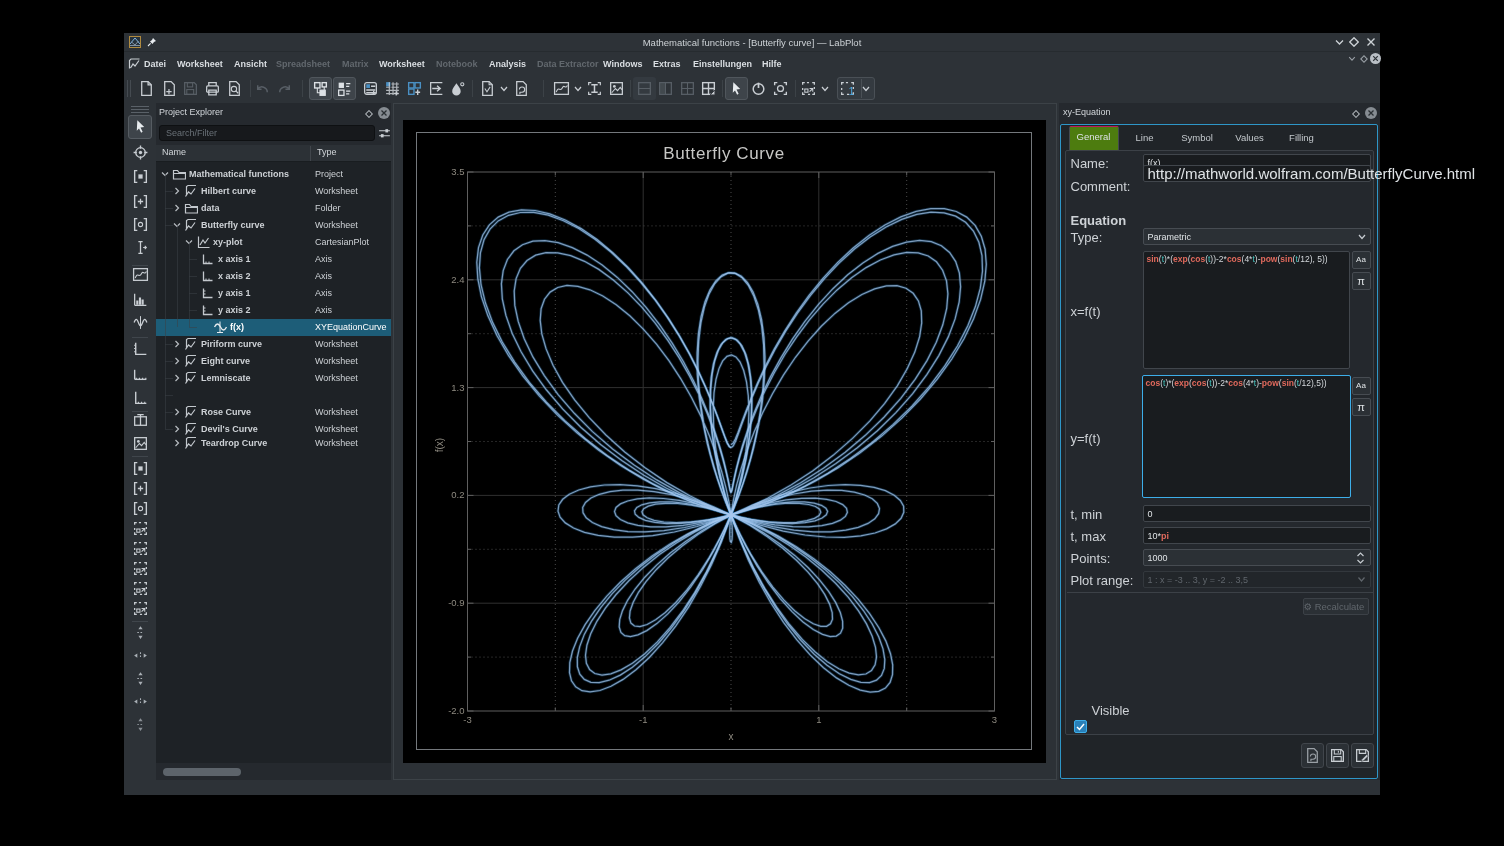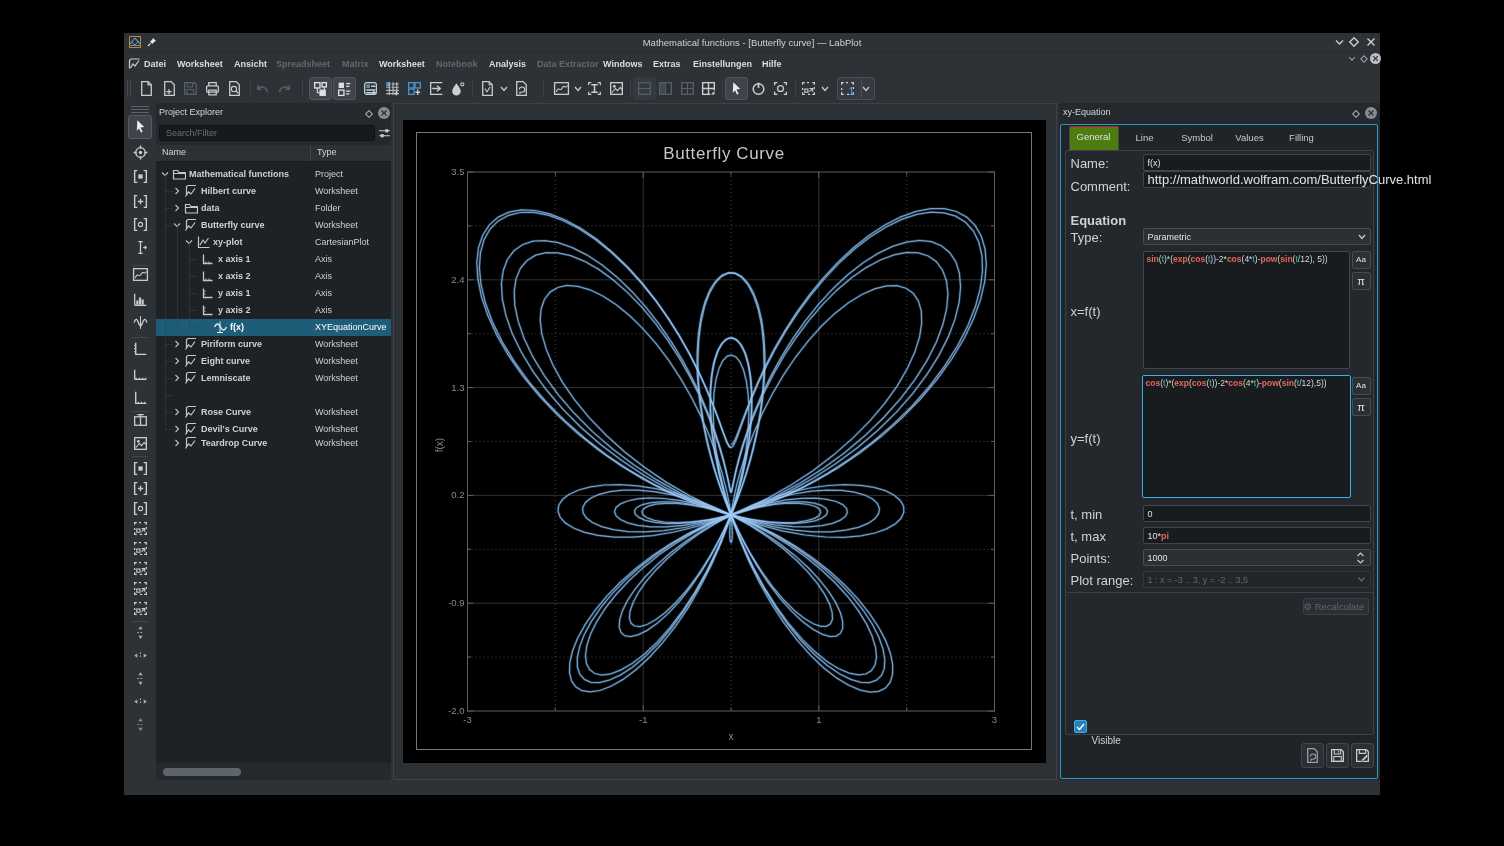--- a/index.html
+++ b/index.html
@@ -660,21 +660,21 @@
 <div id="rframe">
           <div class="tab active" style="left:8px;width:50px">General</div>
 <div class="tab" style="left:58px;width:52px">Line</div>
 <div class="tab" style="left:110px;width:53px">Symbol</div>
 <div class="tab" style="left:163px;width:52px">Values</div>
 <div class="tab" style="left:215px;width:52px">Filling</div>
 <div id="gbox">
             <div class="lbl" style="top:5px">Name:</div>
 <div class="fld" style="top:3px;">f(x)</div>
 <div class="lbl" style="top:28px">Comment:</div>
-<div class="fld" style="top:20px;font-size:13px">http://mathworld.wolfram.com/ButterflyCurve.html</div>
+<div class="fld" style="top:14px;font-size:15px">http://mathworld.wolfram.com/ButterflyCurve.html</div>
 <div class="lbl" style="top:62px;font-weight:bold">Equation</div>
 <div class="lbl" style="top:79px">Type:</div>
 <div class="fld" style="top:77px;background:#2b3035;border-color:#474c52">Parametric</div>
 <svg class="abs" style="left:292px;top:83px" width="8" height="6" viewBox="0 0 8 6">
               <path d="M1 1 L4 4.5 L7 1" fill="none" stroke="#c6cbd0" stroke-width="1.2"></path>
             </svg>
 <div class="abs" style="left:77px;top:100px;width:207px;height:118px;background:#191c1f;border:1px solid #41464c;border-radius:2px;font-size:8.5px;padding:2px 3px;white-space:nowrap;overflow:hidden"><span class="fn">sin</span>(<span class="vr">t</span>)*(<span class="fn">exp</span>(<span class="fn">cos</span>(<span class="vr">t</span>))-2*<span class="fn">cos</span>(4*<span class="vr">t</span>)-<span class="fn">pow</span>(<span class="fn">sin</span>(<span class="vr">t</span>/12), 5))</div>
 <div class="lbl" style="top:153px">x=f(t)</div>
 <div class="abs" style="left:286px;top:100px;width:19px;height:18px;background:#2b3035;border:1px solid #474c52;border-radius:2px;text-align:center;font-size:8px;color:#dfe3e6;line-height:16px">Aa</div>
 <div class="abs" style="left:286px;top:121px;width:19px;height:18px;background:#2b3035;border:1px solid #474c52;border-radius:2px;text-align:center;font-size:11px;color:#dfe3e6;line-height:16px">π</div>
@@ -695,21 +695,21 @@
 <div class="fld" style="top:420px;background:#22262a;border-color:#33383d;color:#60666c">1 : x = -3 .. 3, y = -2 .. 3,5</div>
 <svg class="carr" style="top:426px;right:8px" width="7" height="5" viewBox="0 0 7 5">
               <path d="M0.5 0.5 L3.5 4 L6.5 0.5" stroke="#60666c" fill="none"></path>
             </svg>
 <div class="abs" style="left:1px;top:441px;width:306px;height:1px;background:#3c4147"></div>
 <div class="abs" style="left:237px;top:447px;width:66px;height:17px;background:#2b3035;border:1px solid #3c4147;border-radius:2px;font-size:9.5px;color:#60666c;text-align:left;line-height:15px;white-space:nowrap">⚙ Recalculate</div>
 <div class="abs" style="left:8px;top:569px;width:13px;height:13px;background:#2980b9;border:1px solid #3daee9;border-radius:2px"></div>
 <svg class="abs" style="left:10px;top:572px" width="9" height="8" viewBox="0 0 9 8">
               <path d="M1 4 L3.5 6.5 L8 1" fill="none" stroke="#fff" stroke-width="1.5"></path>
             </svg>
-<div class="abs" style="left:26px;top:584px;font-size:10px;color:#ced2d6">Visible</div>
+<div class="abs" style="left:26px;top:552px;font-size:13px;color:#ced2d6">Visible</div>
           </div>
 <div style="position:absolute;width:23px;height:25px;background:#2b3035;border:1px solid #41464c;border-radius:3px;left:240px;top:618px"></div>
 <div style="position:absolute;width:23px;height:25px;background:#2b3035;border:1px solid #41464c;border-radius:3px;left:265px;top:618px"></div>
 <div style="position:absolute;width:23px;height:25px;background:#2b3035;border:1px solid #41464c;border-radius:3px;left:290px;top:618px"></div>
 <svg class="abs" style="left:243px;top:622px" width="17" height="17" viewBox="0 0 16 16">
             <path d="M3.5 1.5 h6 l3 3 v10 h-9 z" fill="none" stroke="#9aa0a6" stroke-width="1.2"></path>
             <path d="M6 9 a2.5 2.5 0 1 1 2.5 2.5 M8.5 11.5 h-2 v2" fill="none" stroke="#9aa0a6"></path>
           </svg>
 <svg class="abs" style="left:268px;top:622px" width="17" height="17" viewBox="0 0 16 16">
             <path d="M2.5 2.5 h9 l2 2 v9 h-11 z" fill="none" stroke="#c9ced3" stroke-width="1.2"></path>

